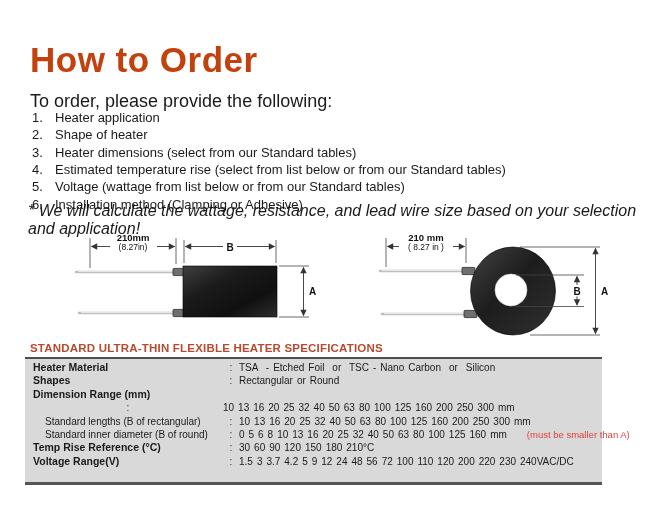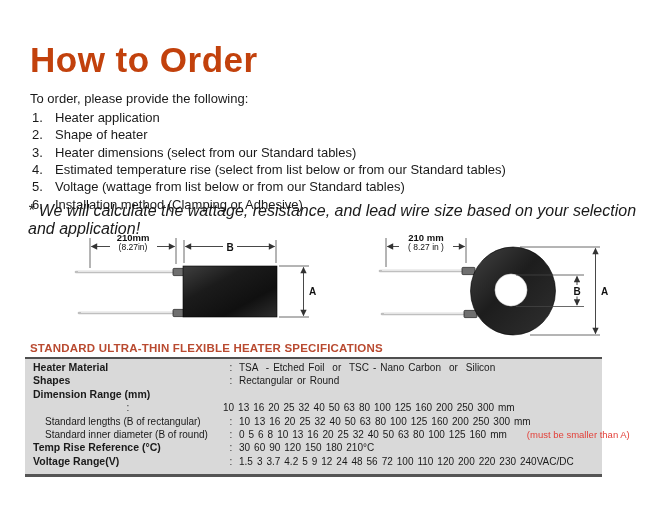--- a/index.html
+++ b/index.html
@@ -5,35 +5,35 @@
   html,body{margin:0;padding:0;}
   body{
     width:650px;height:523px;position:relative;background:#ffffff;
     font-family:"Liberation Sans","DejaVu Sans",sans-serif;color:#1a1a1a;
     overflow:hidden;
   }
   .title{
     position:absolute;left:30px;top:40px;
     font-size:35px;font-weight:bold;color:#c2410c;letter-spacing:0.5px;
   }
-  .intro{position:absolute;left:30px;top:91px;font-size:13px;}
+  .intro{position:absolute;left:30px;top:91px;font-size:18px;}
   .olist{position:absolute;left:32px;top:109px;font-size:13px;}
   .olist .li{display:flex;height:17.3px;align-items:center;}
   .olist .num{width:23px;}
   .note{position:absolute;left:28px;top:202px;font-size:16px;font-style:italic;}
   svg.diagrams{position:absolute;left:0;top:225px;}
   .spec-heading{
     position:absolute;left:30px;top:342px;
     font-size:11.5px;font-weight:bold;color:#b94a30;letter-spacing:0.2px;
   }
   .spec-table{
     position:absolute;left:25px;top:357px;width:577px;
     background:#d9d9d9;
     border-top:2px solid #4f4f4f;border-bottom:3px solid #555555;
-    padding:2px 0 6px 0;
+    padding:2px 0 14px 0;
   }
   .spec-row{
     display:grid;grid-template-columns:190px 16px 1fr;
     height:13.4px;line-height:13.4px;padding-left:8px;
     font-size:10px;
   }
   .spec-row .lbl{font-weight:bold;font-size:10.5px;white-space:pre;}
   .spec-row.indent .lbl{font-weight:normal;font-size:10px;padding-left:12px;}
   .spec-row .col{text-align:center;color:#333;}
   .spec-row .val{white-space:pre;word-spacing:1.2px;}

